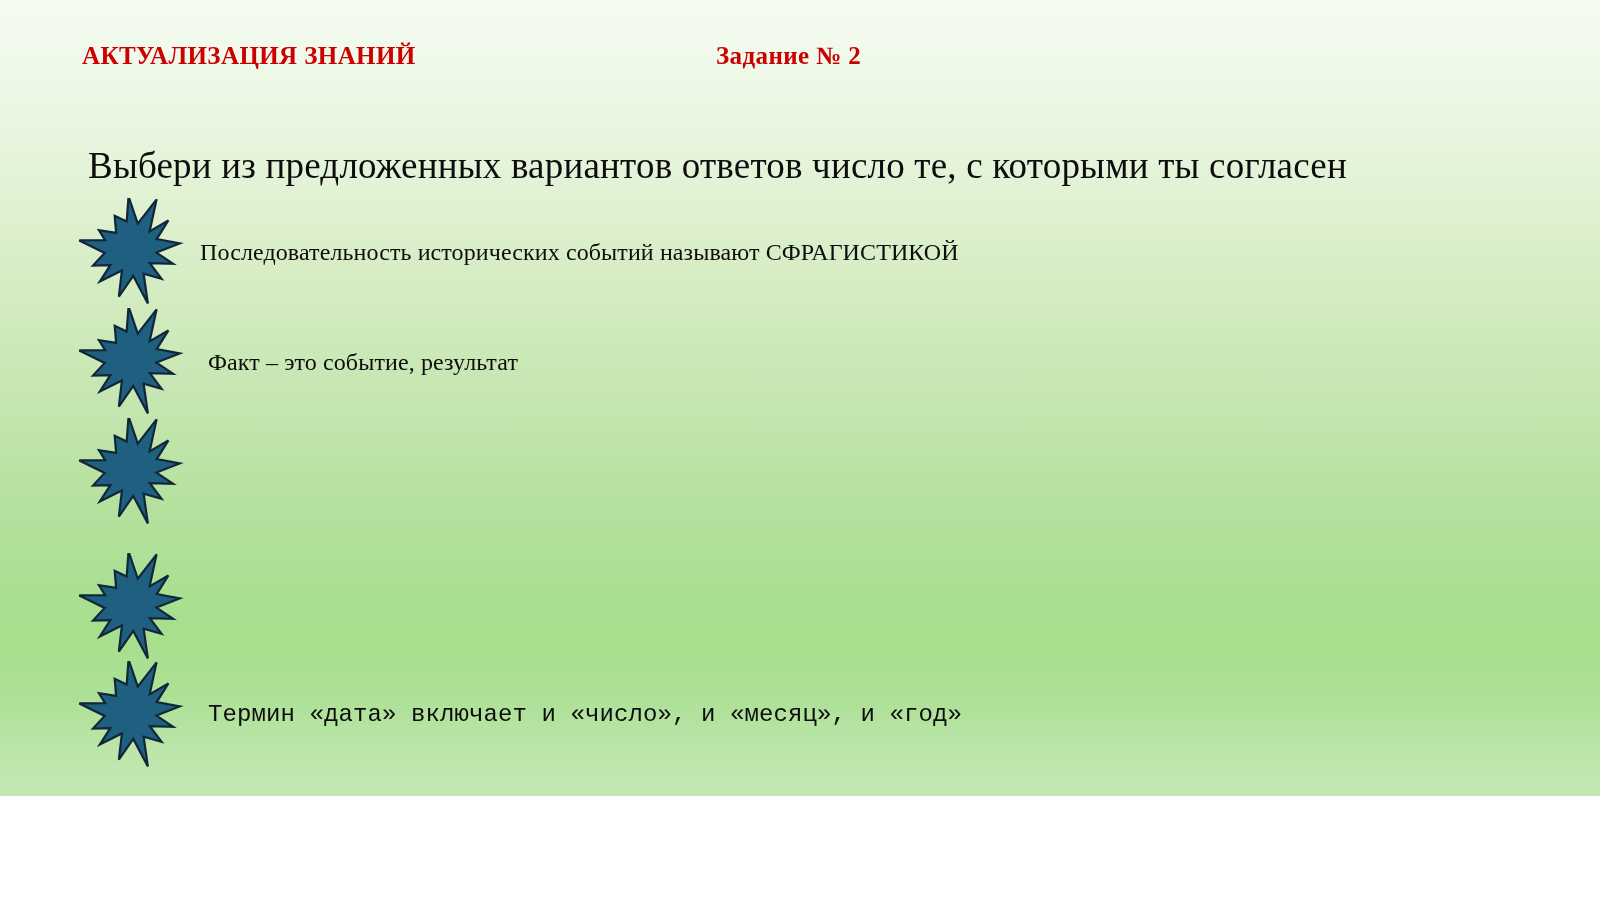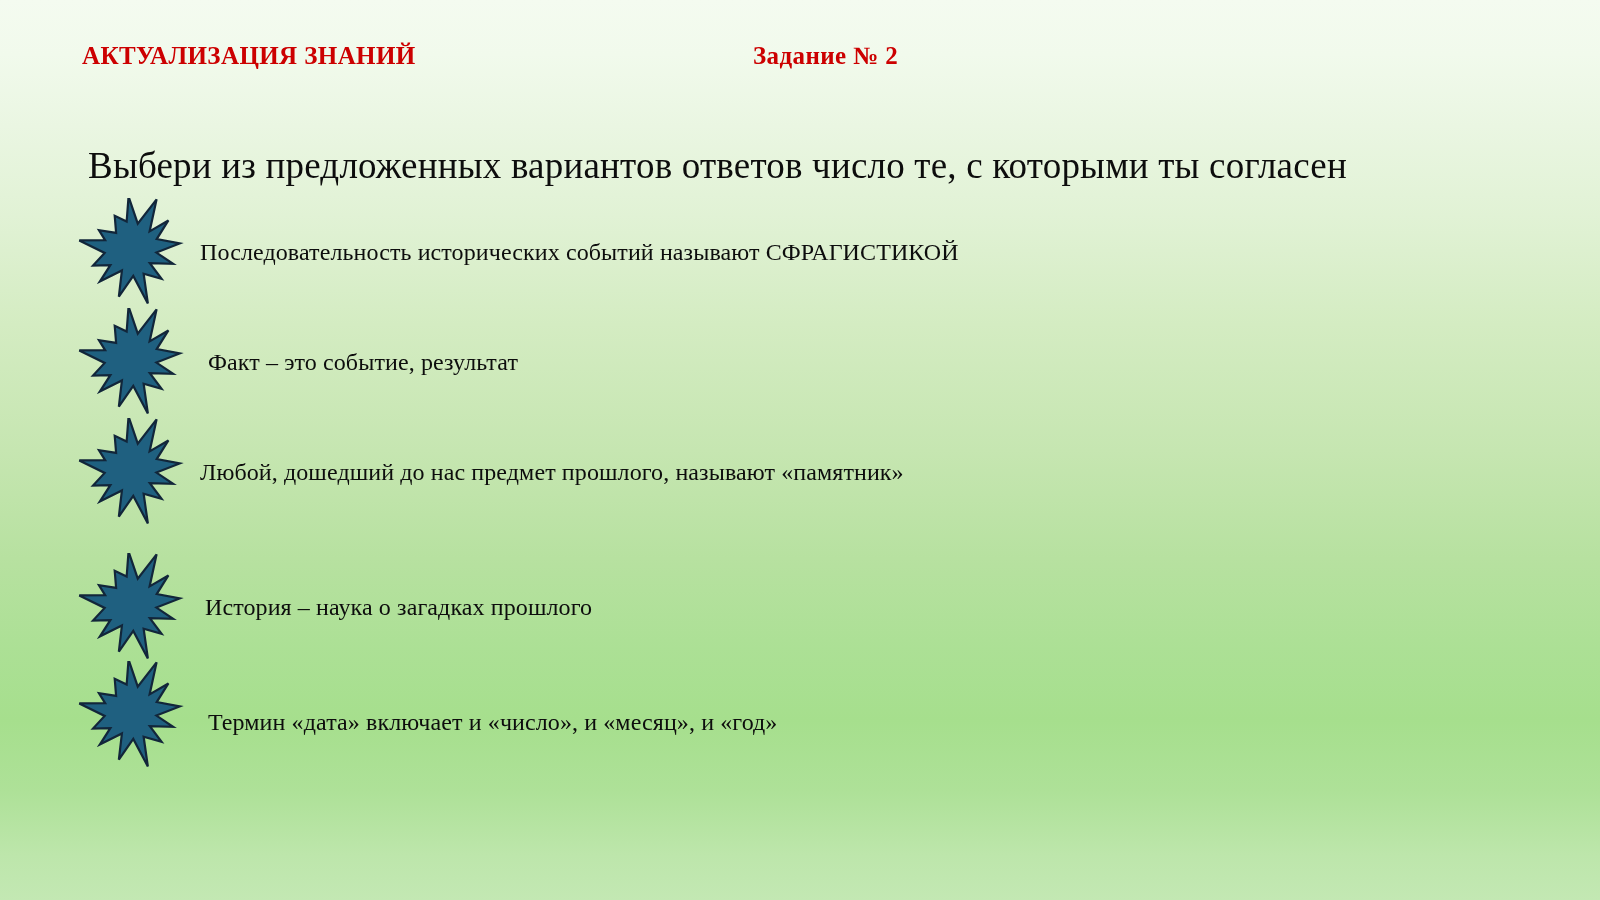--- a/index.html
+++ b/index.html
@@ -11,21 +11,21 @@
   body {
     width: 1600px;
     height: 900px;
     overflow: hidden;
     font-family: "Liberation Serif", "DejaVu Serif", serif;
   }
 
   #slide {
     position: relative;
     width: 1600px;
-    height: 900px;
+    height: 796px;
     box-sizing: border-box;
     background: linear-gradient(
         to bottom,
         #f4fbf0 0%,
         #f1faec 6%,
         #eaf6e2 14%,
         #e1f2d5 24%,
         #d4ecc2 36%,
         #c6e6b1 50%,
         #b7e1a0 62%,
@@ -50,21 +50,21 @@
     color: #cc0000;
     font-family: "Liberation Serif", "DejaVu Serif", serif;
     font-weight: bold;
     font-size: 25px;
     letter-spacing: 0.4px;
     white-space: nowrap;
     line-height: 32px;
   }
 
   #hdr-left  { left: 82px; }
-  #hdr-right { left: 716px; margin-left: 37px; }
+  #hdr-right { left: 716px; }
 
   
   #instruction {
     position: absolute;
     top: 143px;
     left: 88px;
     width: 1480px;
     color: #0d0d0d;
     font-family: "Liberation Serif", "DejaVu Serif", serif;
     font-size: 37px;
@@ -143,33 +143,31 @@
           </svg>
         </div>
         <div class="statement-text" style="left: 208px; top: 38px;"> Факт – это событие, результат</div>
       </div>
       <div class="statement-row" style="top: 220px;">
         <div class="burst-wrap">
           <svg viewBox="0 0 112 108" xmlns="http://www.w3.org/2000/svg">
             <path d="M52.55,-1.47L61.76,25.65L80.59,1.39L73.61,33.40L92.38,22.45L80.73,41.07L103.79,45.40L80.43,54.60L97.10,65.84L73.84,65.10L85.58,80.87L67.63,75.76L71.85,105.43L57.26,77.87L42.85,98.60L45.91,72.52L23.86,83.57L34.36,67.21L17.01,67.60L28.66,54.94L3.28,42.40L29.13,42.21L22.93,32.10L40.11,34.83L38.72,17.83L50.65,23.53Z" fill="#1f6080" stroke="#12263a" stroke-width="2.2" stroke-linejoin="miter"></path>
           </svg>
         </div>
-        <div class="statement-text" style="left: 200px; top: 38px;">Любой, дошедший до нас предмет прошлого, называют «памятник»</div>
       </div>
       <div class="statement-row" style="top: 355px;">
         <div class="burst-wrap">
           <svg viewBox="0 0 112 108" xmlns="http://www.w3.org/2000/svg">
             <path d="M52.55,-1.47L61.76,25.65L80.59,1.39L73.61,33.40L92.38,22.45L80.73,41.07L103.79,45.40L80.43,54.60L97.10,65.84L73.84,65.10L85.58,80.87L67.63,75.76L71.85,105.43L57.26,77.87L42.85,98.60L45.91,72.52L23.86,83.57L34.36,67.21L17.01,67.60L28.66,54.94L3.28,42.40L29.13,42.21L22.93,32.10L40.11,34.83L38.72,17.83L50.65,23.53Z" fill="#1f6080" stroke="#12263a" stroke-width="2.2" stroke-linejoin="miter"></path>
           </svg>
         </div>
-        <div class="statement-text" style="left: 205px; top: 38px;"> История – наука о загадках прошлого</div>
       </div>
       <div class="statement-row" style="top: 463px;">
         <div class="burst-wrap">
           <svg viewBox="0 0 112 108" xmlns="http://www.w3.org/2000/svg">
             <path d="M52.55,-1.47L61.76,25.65L80.59,1.39L73.61,33.40L92.38,22.45L80.73,41.07L103.79,45.40L80.43,54.60L97.10,65.84L73.84,65.10L85.58,80.87L67.63,75.76L71.85,105.43L57.26,77.87L42.85,98.60L45.91,72.52L23.86,83.57L34.36,67.21L17.01,67.60L28.66,54.94L3.28,42.40L29.13,42.21L22.93,32.10L40.11,34.83L38.72,17.83L50.65,23.53Z" fill="#1f6080" stroke="#12263a" stroke-width="2.2" stroke-linejoin="miter"></path>
           </svg>
         </div>
-        <div class="statement-text" style="left: 208px; top: 45px;">Термин «дата» включает и «число», и «месяц», и «год»</div>
+        <div class="statement-text" style="left: 208px; top: 38px; font-family: Liberation Mono, monospace;">Термин «дата» включает и «число», и «месяц», и «год»</div>
       </div>
     </div>
 
 </div>
 
 </body></html>

